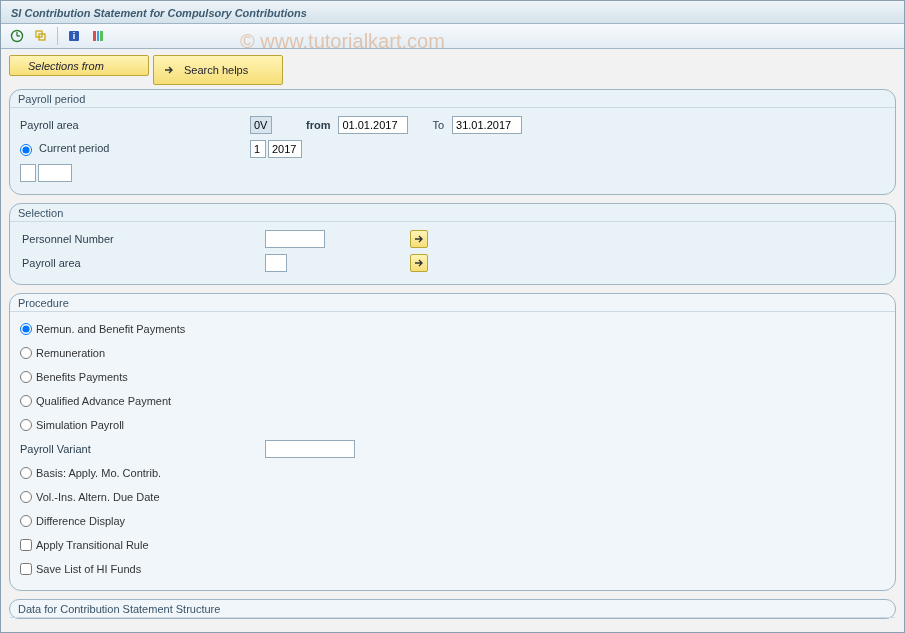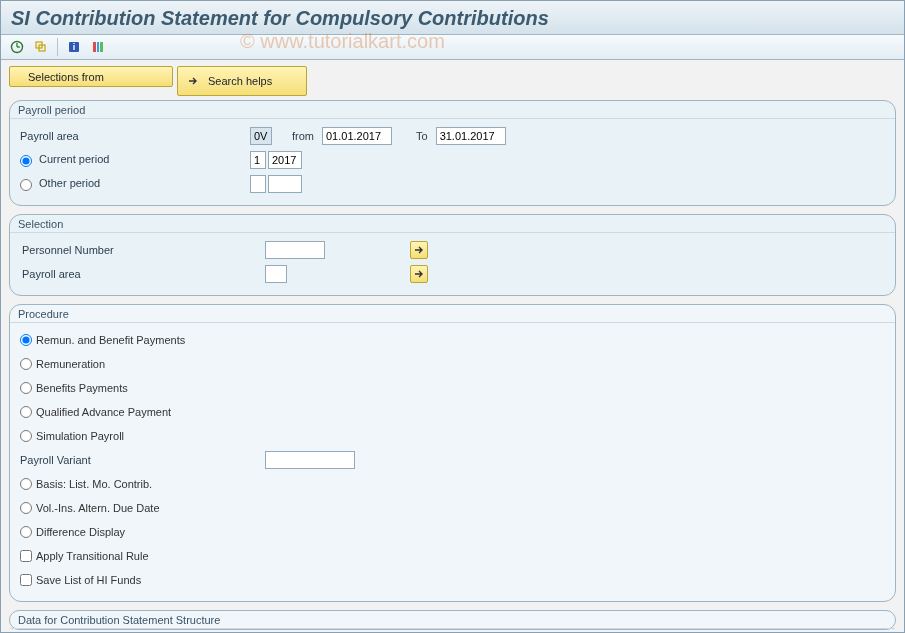--- a/index.html
+++ b/index.html
@@ -12,21 +12,21 @@
       height: 633px;
       overflow: hidden;
       border: 1px solid #8aa0b0;
     }
     .app-header {
       background: linear-gradient(#eef4f8, #d4e2eb);
       border-bottom: 1px solid #9fb5c4;
       padding: 6px 10px 4px 10px;
     }
     .app-title {
-      font-size: 20px;
+      font-size: 11px;
       font-weight: bold;
       font-style: italic;
       color: #3c5b70;
     }
     .toolbar {
       background: linear-gradient(#f6fafd,#e3edf4);
       border-bottom: 1px solid #9fb5c4;
       padding: 2px 6px;
       display: flex;
       align-items: center;
@@ -49,21 +49,21 @@
     }
     .yellow-btn {
       background: linear-gradient(#fff4b5,#f6de77);
       border: 1px solid #b9a735;
       border-radius: 2px;
       height: 21px;
       padding: 0 10px;
       display:inline-flex; align-items:center; gap:6px;
       font-size:11px; color:#223;
     }
-    .yellow-btn.wide { width: 164px; padding-left: 18px;}
+    .yellow-btn.wide { width: 140px; padding-left: 18px; font-style: italic;}
     .yellow-btn .arrow-icon { width:14px;height:14px; display:inline-flex;align-items:center;justify-content:center;}
     .yellow-help { width: 130px; display:inline-flex; align-items:center; justify-content:flex-start; gap:8px; padding:14px 8px;}
     .group {
       border: 1px solid #9fb5c4;
       background: #e9f2f7;
       margin-bottom: 8px;
       border-radius: 12px;
     }
     .group.light { background:#f0f6fa;}
     .group-title {
@@ -166,38 +166,34 @@
       <span>Search helps</span>
     </button>
   </div>
 
   <div class="group">
     <div class="group-title">Payroll period</div>
     <div class="group-body">
       <div class="row">
         <span class="label">Payroll area</span>
         <input class="short-input w20" style="background: rgb(216, 229, 238);" value="0V">
-        <span class="static-label" style="margin-left:20px;">from</span>
+        <span class="static-label" style="margin-left:34px;font-weight:bold;">from</span>
         <input class="short-input w70" value="01.01.2017" style="">
         <span class="static-label" style="margin-left:24px;">To</span>
         <input class="short-input w70" value="31.01.2017" style="">
       </div>
       <div class="row">
         <span class="label">
           <input type="radio" name="pp" class="radio-ctl" checked="" style="">
           <span>Current period</span>
         </span>
         <input class="short-input" style="width: 16px;" value="1">
         <input class="short-input w34" style="margin-left: 2px;" value="2017">
       </div>
       <div class="row">
-        <span class="label">
-          <input type="radio" name="pp" class="radio-ctl" style="">
-          <span>Other period</span>
-        </span>
         <input class="short-input" style="width: 16px;">
         <input class="short-input w34" style="margin-left: 2px;">
       </div>
     </div>
   </div>
 
   <div class="group">
     <div class="group-title">Selection</div>
     <div class="group-body">
       <div class="sel-row">
@@ -247,21 +243,21 @@
       <div class="row">
           <input type="radio" name="proc1" class="radio-ctl" style="">
           <span>Simulation Payroll</span>
         </div>
       <div class="row">
         <span class="label" style="width:245px;">Payroll Variant</span>
         <input class="short-input w90" value="" style="">
       </div>
       <div class="row">
           <input type="radio" name="proc2" class="radio-ctl" style="">
-          <span>Basis: List. Mo. Contrib.</span>
+          <span>Basis: Apply. Mo. Contrib.</span>
         </div>
       <div class="row">
           <input type="radio" name="proc2" class="radio-ctl" style="">
           <span>Vol.-Ins. Altern. Due Date</span>
         </div>
       <div class="row">
           <input type="radio" name="proc2" class="radio-ctl" style="">
           <span>Difference Display</span>
         </div>
       <div class="row">

